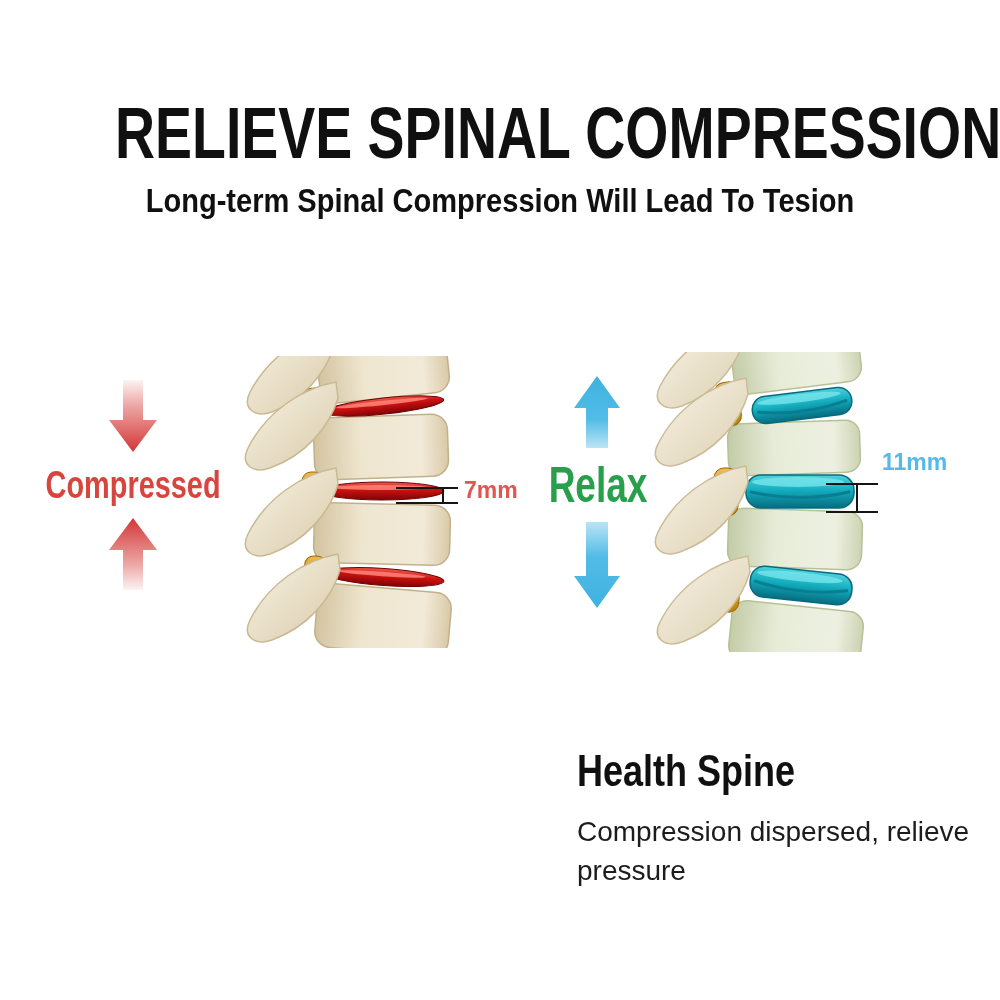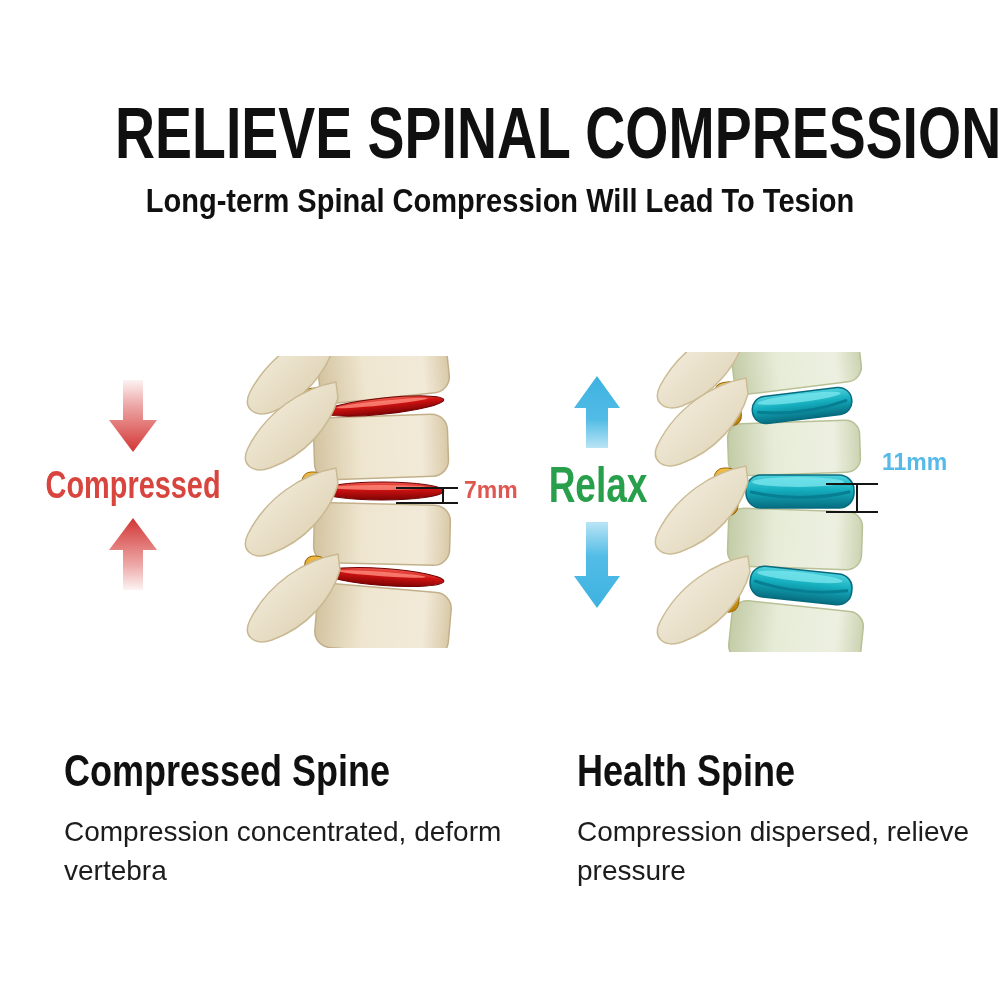--- a/index.html
+++ b/index.html
@@ -233,22 +233,18 @@
       <path d="M122 114 C 88 120, 52 144, 34 180 C 26 196, 38 206, 56 200 C 92 187, 116 158, 124 130 Z"></path>
       <path d="M124 204 C 90 210, 54 234, 36 270 C 28 286, 40 296, 58 290 C 94 277, 118 248, 126 220 Z"></path>
     </g>
   </svg>
 
   <div class="bracket bracket-11">
       <span class="tick"></span>
     </div>
   <div class="measure measure-11">11mm</div>
 
-  <div class="foot-col foot-left">
-    <h2>Compressed Spine</h2>
-    <p>Compression concentrated, deform vertebra</p>
-  </div>
   <div class="foot-col foot-right">
     <h2>Health Spine</h2>
     <p>Compression dispersed, relieve pressure</p>
   </div>
 
 </div>
 
 </body></html>

